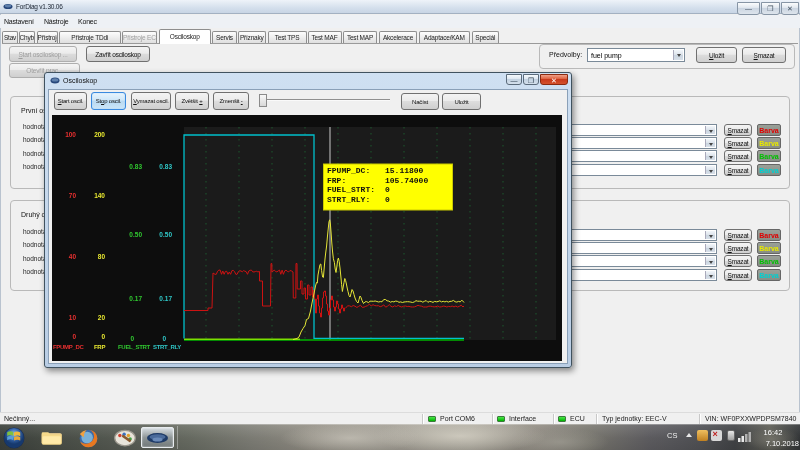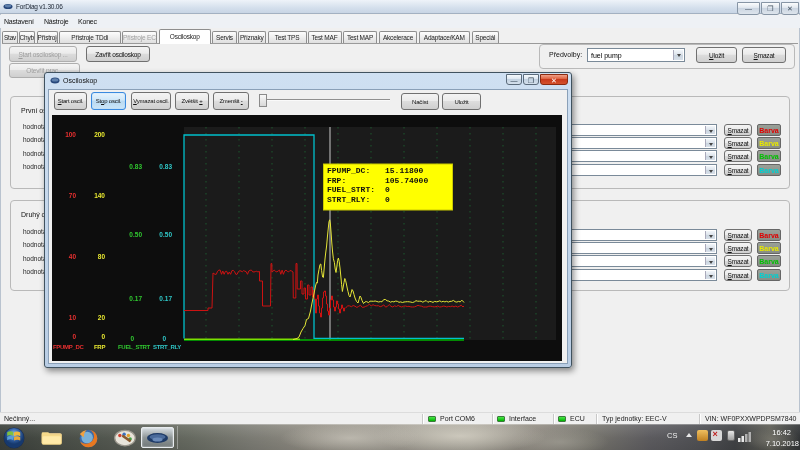--- a/index.html
+++ b/index.html
@@ -238,21 +238,21 @@
 <div class="trayico" style="left:711px;background:#d8d8d8;">
     <span style="position:absolute;left:1.5px;top:-1px;color:#c02020;font-size:9px;font-weight:bold;">×</span>
   </div>
 <div class="trayico" style="left:727px;width:8px;background:linear-gradient(#e8e8e8,#a0a0a0);border:1px solid #666;border-radius:2px;"></div>
 <svg class="abs" style="left:738px;top:430px;z-index:3" width="13" height="13">
     <rect x="0" y="8" width="2.5" height="4" fill="#e8e8e8"></rect>
     <rect x="3.5" y="6" width="2.5" height="6" fill="#e8e8e8"></rect>
     <rect x="7" y="4" width="2.5" height="8" fill="#b0b0b0"></rect>
     <rect x="10.5" y="2" width="2.5" height="10" fill="#b0b0b0"></rect>
   </svg>
-<div class="abs" style="left:755px;top:428px;z-index:3;font-size:7.5px;color:#fff;width:36px;text-align:right;">16:42</div>
+<div class="abs" style="left:755px;top:428px;z-index:3;font-size:7.5px;color:#fff;width:36px;text-align:center;">16:42</div>
 <div class="abs" style="left:747px;top:439px;z-index:3;font-size:7.5px;color:#fff;width:52px;text-align:right;">7.10.2018</div>
 
 <div class="abs" id="osc">
  <svg style="position:absolute;left:5px;top:4px" width="10" height="7">
       <ellipse cx="5" cy="3.5" rx="4.5" ry="3" fill="#27477a"></ellipse>
       <ellipse cx="5" cy="2.9" rx="3.4" ry="1.6" fill="#5f80ac"></ellipse>
     </svg>
  <div id="osctitle">Osciloskop</div>
  <div class="oscbtn" style="left:461px;width:16px;">—</div>
  <div class="oscbtn" style="left:478px;width:16px;">❐</div>

